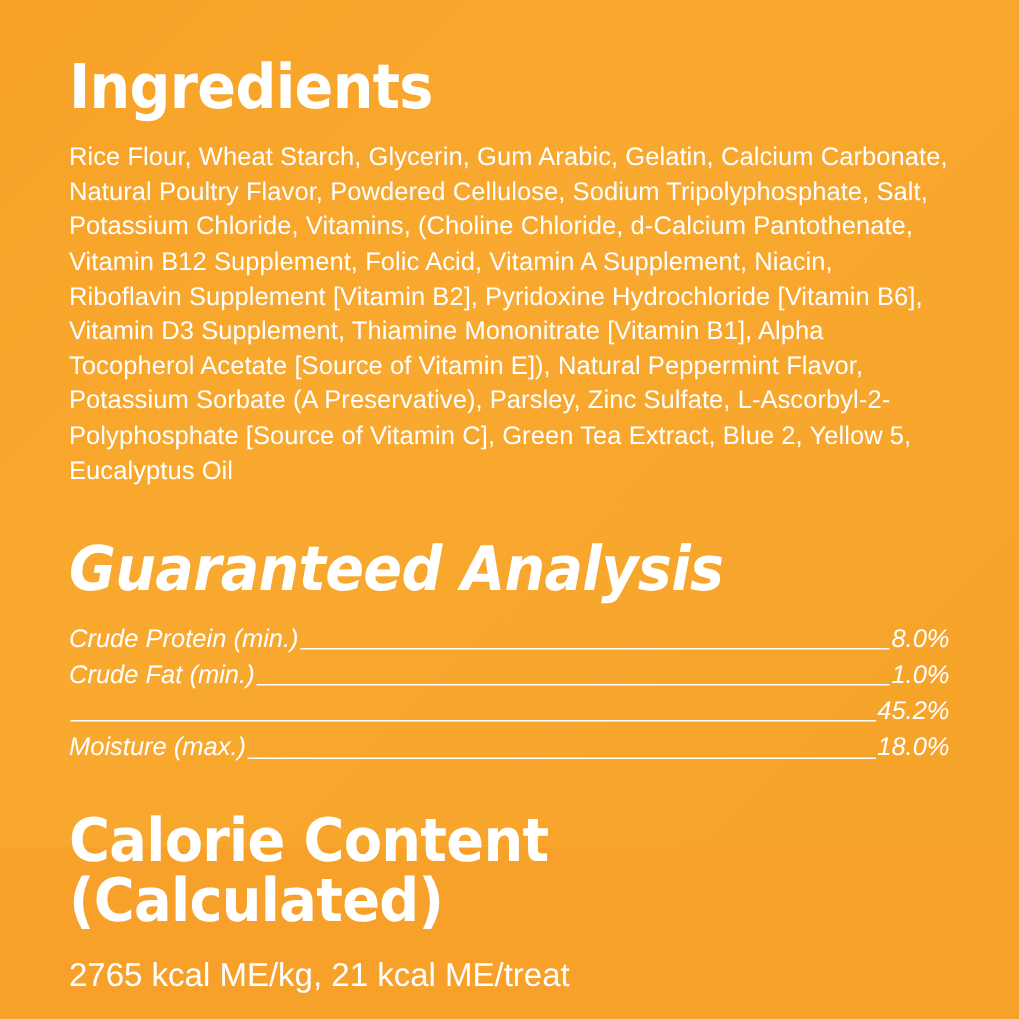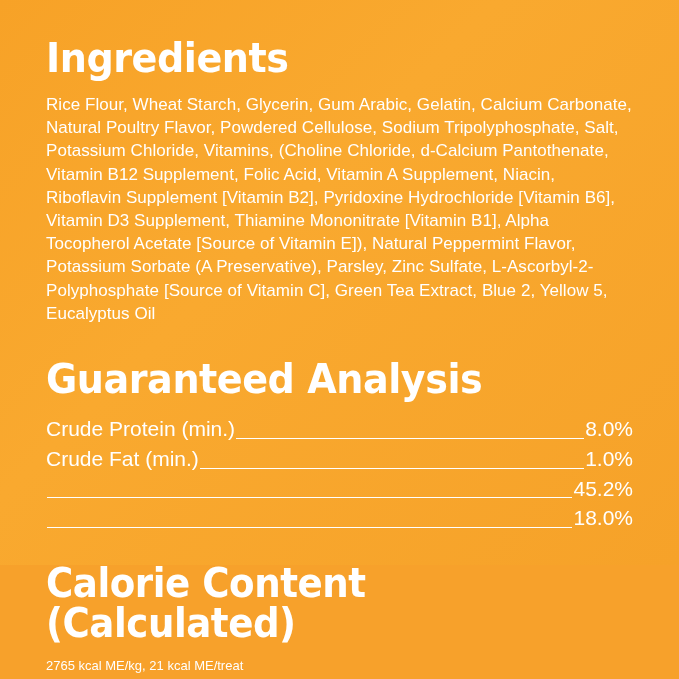--- a/index.html
+++ b/index.html
@@ -42,51 +42,52 @@
     color: #FFFFFF;
     letter-spacing: 0.05px;
     margin: 0;
     max-width: 590px;
   }
   .block-ingredients {
     margin-bottom: 34px;
   }
   .block-guaranteed {
     margin-bottom: 30px;
+    font-style: italic;
   }
   .ga-list {
     list-style: none;
     margin: 0;
     padding: 0;
     max-width: 597px;
   }
   .ga-row {
     display: flex;
     align-items: flex-end;
-    font-size: 21px;
+    font-size: 17px;
     line-height: 1.42;
     color: #FFFFFF;
     white-space: nowrap;
   }
   .ga-label {
     flex: 0 0 auto;
   }
   .ga-dots {
     flex: 1 1 auto;
     border-bottom: 1.3px solid #FFFFFF;
     margin: 0 1px 5px 1px;
     height: 1px;
     min-width: 10px;
   }
   .ga-value {
     flex: 0 0 auto;
     text-align: left;
   }
   .calorie-text {
-    font-size: 13px;
+    font-size: 22px;
     line-height: 1.4;
     margin: 2px 0 0 0;
   }
   .title-gap-sm { margin-bottom: 10px; }
 </style>
 </head>
 <body>
 
 <div class="page">
 
@@ -106,20 +107,21 @@
       <li class="ga-row">
         <span class="ga-label">Crude Fat (min.)</span>
         <span class="ga-dots"></span>
         <span class="ga-value">1.0%</span>
       </li>
       <li class="ga-row">
         <span class="ga-dots"></span>
         <span class="ga-value">45.2%</span>
       </li>
       <li class="ga-row">
+        <span class="ga-label">Moisture (max.)</span>
         <span class="ga-dots"></span>
         <span class="ga-value">18.0%</span>
       </li>
     </ul>
   </section>
 
   <section class="block-calorie">
     <h1 class="section-title title-calorie title-gap-sm">Calorie Content (Calculated)</h1>
     <p class="calorie-text">2765 kcal ME/kg, 21 kcal ME/treat</p>
   </section>

